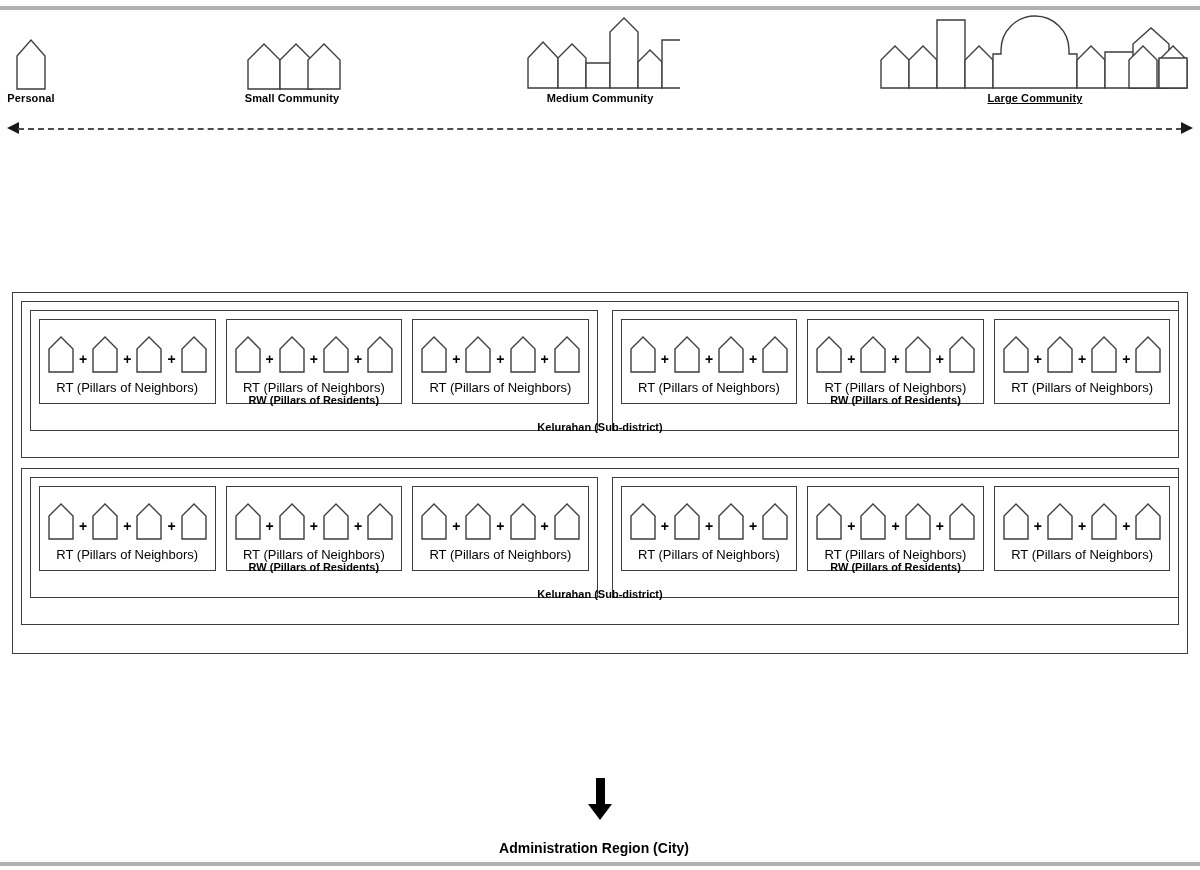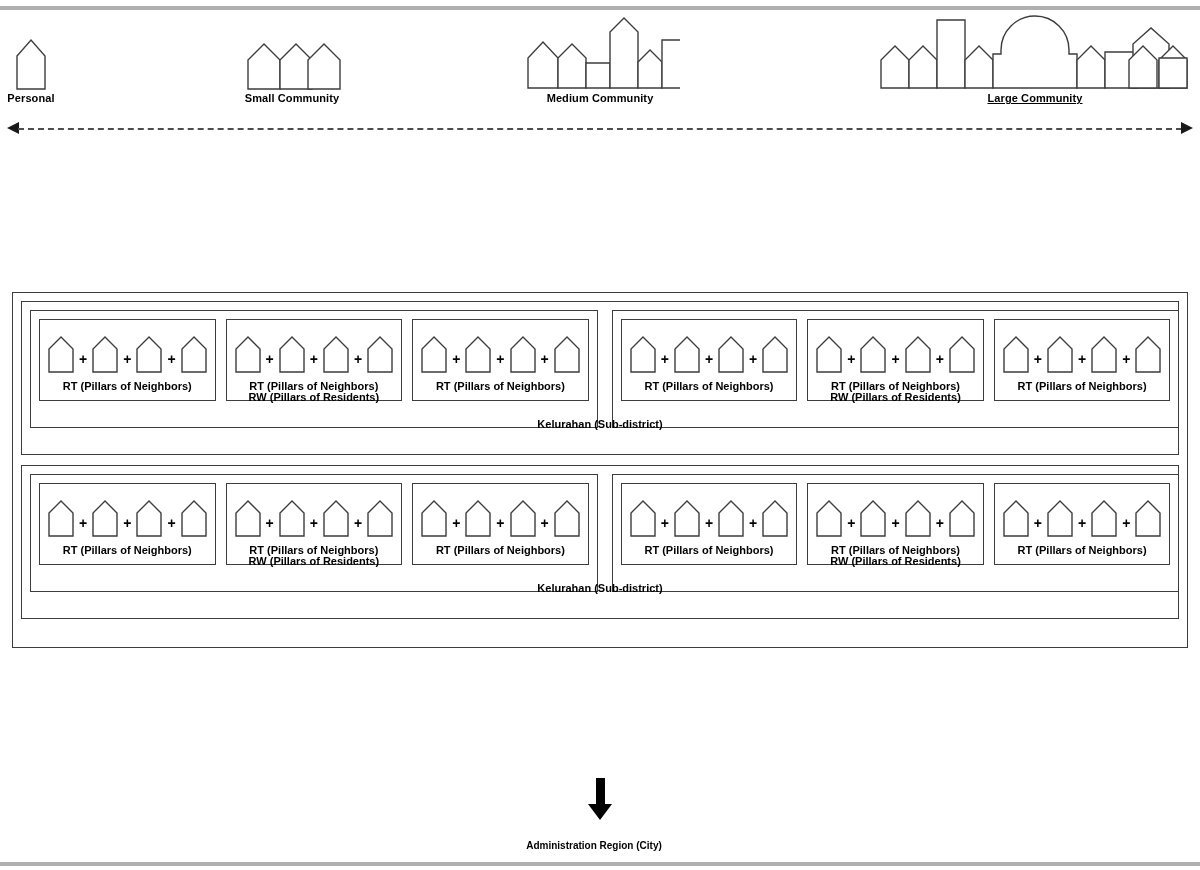--- a/index.html
+++ b/index.html
@@ -141,22 +141,22 @@
   .plus {
     font-size: 14px;
     font-weight: bold;
     line-height: 1;
     padding: 0 3px;
     position: relative;
     top: -8px;
   }
 
   .node-label {
-    font-size: 11px;
-    font-weight: bold;
+    font-size: 13px;
+    font-weight: normal;
     text-align: center;
     white-space: nowrap;
   }
   .rt .node-label { margin-top: 6px; }
   .container-label {
     position: absolute;
     left: 0;
     bottom: 24px;
     width: 100%;
     text-align: center;
@@ -189,21 +189,21 @@
     border-left: 12px solid transparent;
     border-right: 12px solid transparent;
     border-top: 16px solid #000000;
   }
   .footer-label {
     position: absolute;
     left: 0;
     top: 840px;
     width: 1188px;
     text-align: center;
-    font-size: 10px;
+    font-size: 14px;
     font-weight: bold;
   }
 
   svg { display: block; }
   svg .stroke {
     fill: #ffffff;
     stroke: #3d3d3d;
     stroke-width: 1.4;
     stroke-linejoin: miter;
   }

